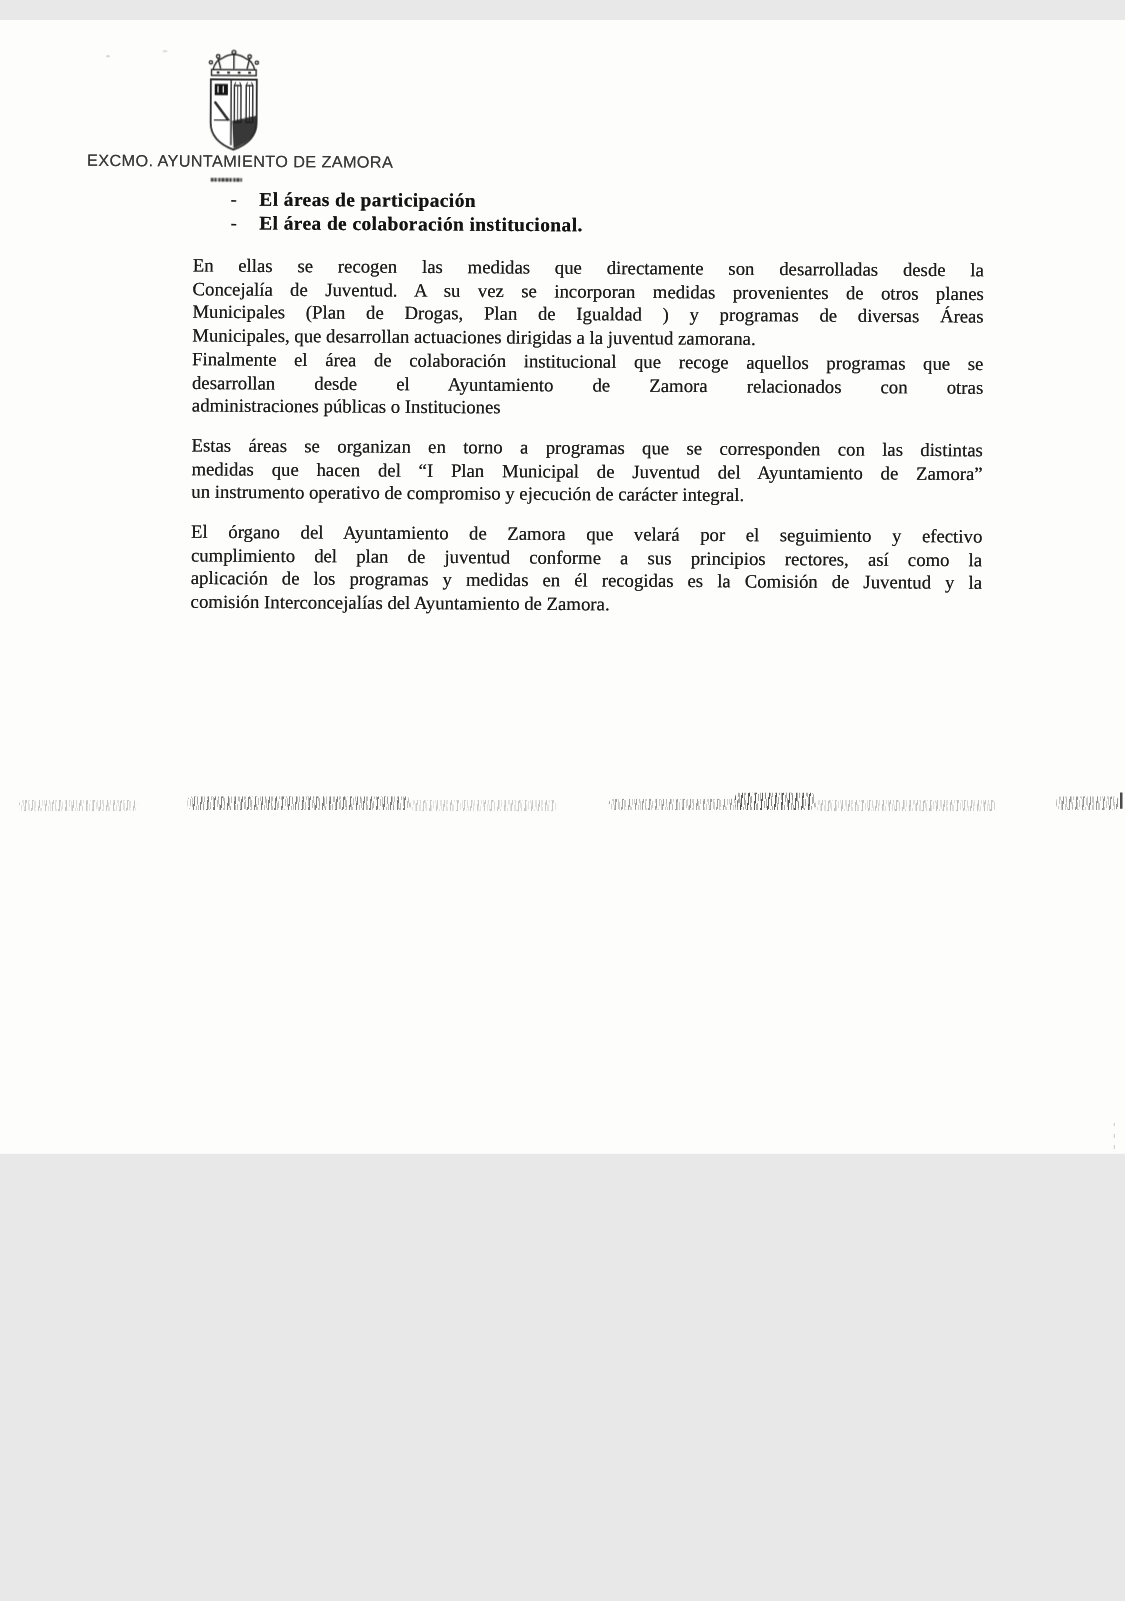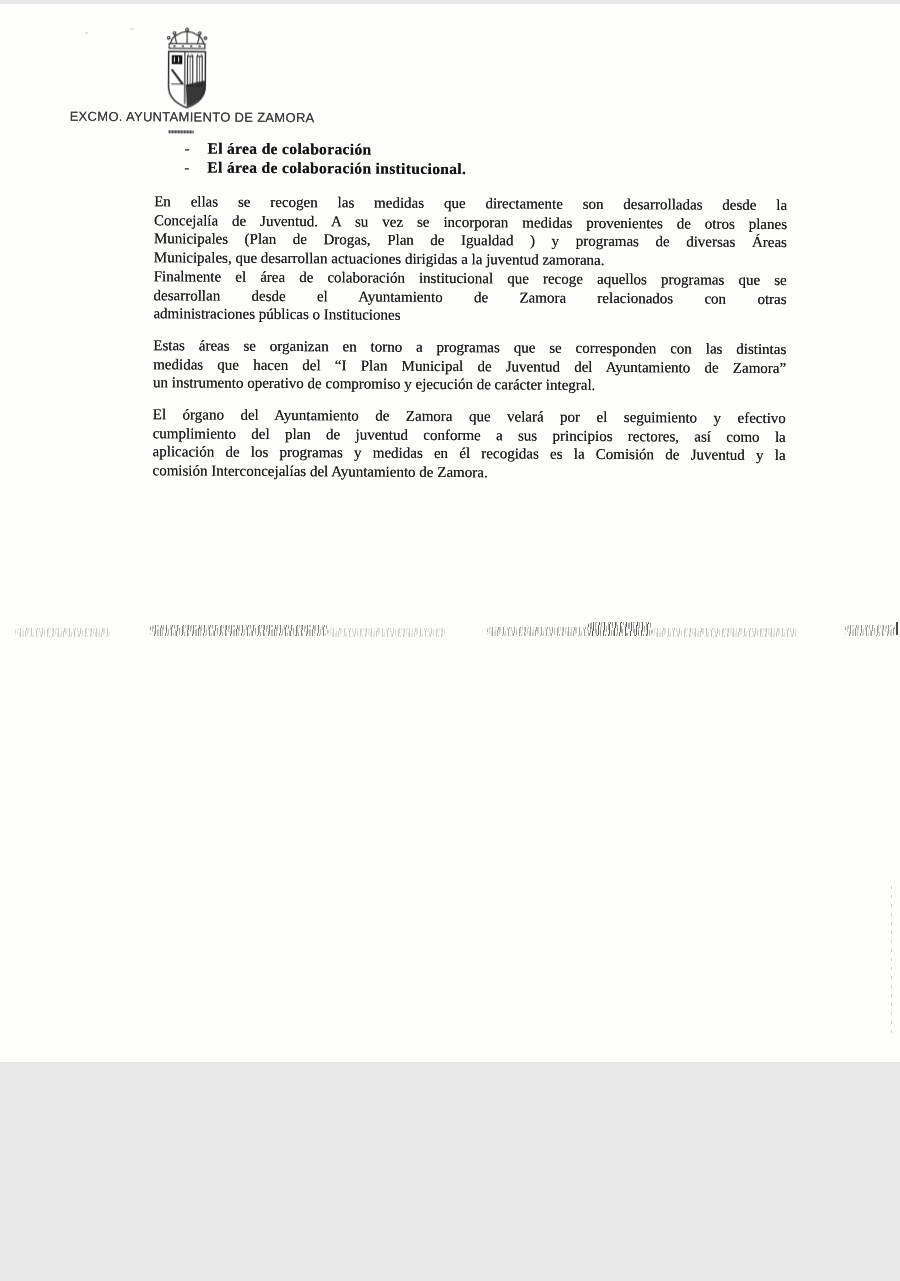--- a/index.html
+++ b/index.html
@@ -1,19 +1,19 @@
 <!DOCTYPE html>
 <html><head>
 <meta charset="utf-8">
 <style>
   html, body { margin: 0; padding: 0; background: #e8e8e8; }
   .page {
     position: relative;
-    width: 900px; height: 1058px;
-    margin: 4px auto;
+    width: 900px; height: 907px;
+    margin: 16px auto;
     background: #fdfdfc;
     overflow: hidden;
     font-family: "Liberation Serif", serif;
     color: #1e1e1e;
   }
   .doc {
     position: absolute; left: 0; top: 0; width: 900px; height: 1281px;
     transform: rotate(0.35deg);
     transform-origin: 120px 60px;
   }
@@ -124,21 +124,21 @@
         </g>
       </svg>
     </div>
 
     <div class="orgname">EXCMO. AYUNTAMIENTO DE ZAMORA</div>
     <div class="org-underline"></div>
 
     <div class="bullets">
       <div class="bullet-row">
         <span class="marker">-</span>
-        <span class="btext">El área de colaboración</span>
+        <span class="btext">El áreas de participación</span>
       </div>
       <div class="bullet-row">
         <span class="marker">-</span>
         <span class="btext">El área de colaboración institucional.</span>
       </div>
     </div>
 
     <div class="para p1">
         <div class="line just">En ellas se recogen las medidas que directamente son desarrolladas  desde la</div>
         <div class="line just">Concejalía de Juventud. A su vez se incorporan  medidas provenientes de otros planes</div>

